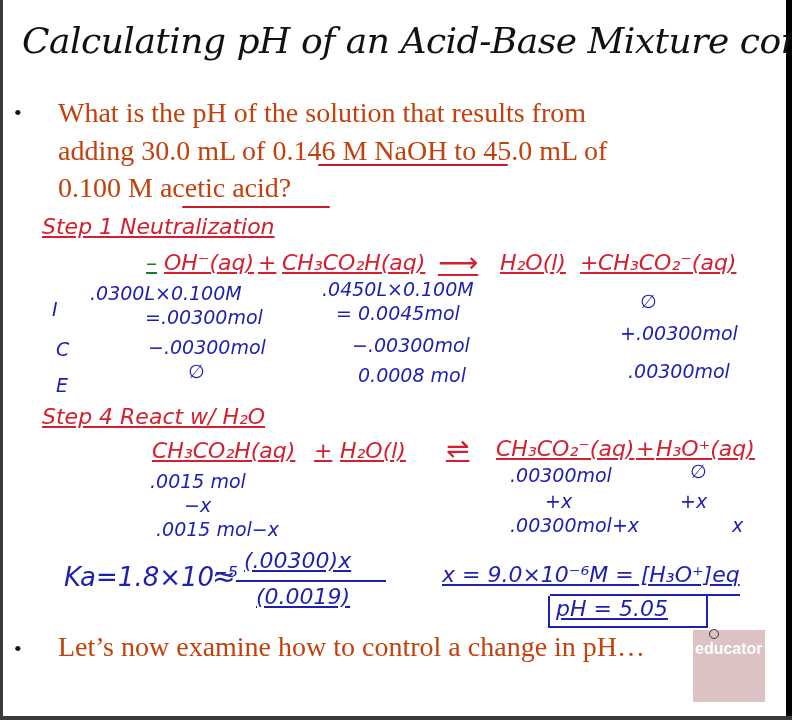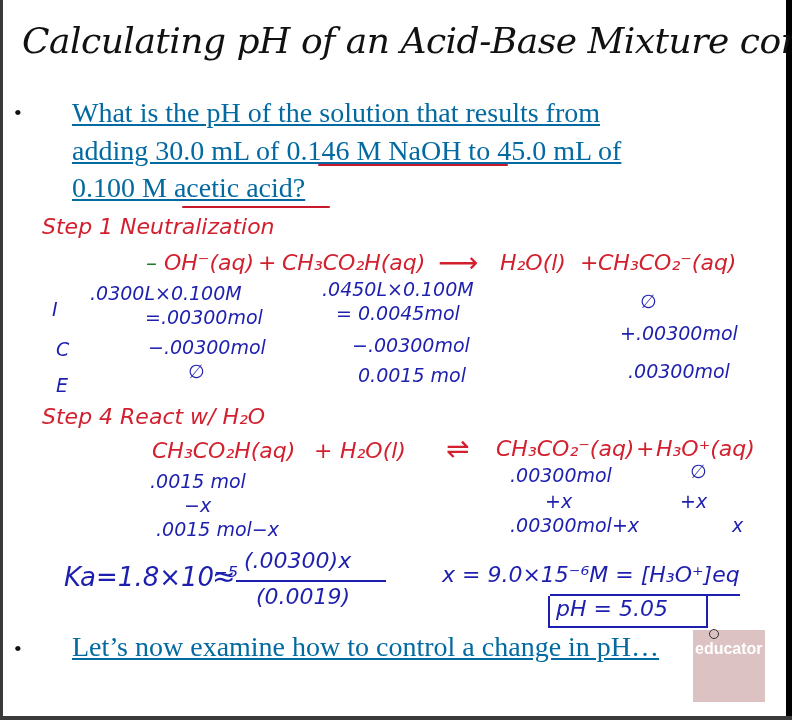--- a/index.html
+++ b/index.html
@@ -14,31 +14,30 @@
 
     .slide-title {
       position: absolute; left: 22px; top: 20px; white-space: nowrap;
       font-family: "DejaVu Serif", serif; font-style: italic;
       font-size: 36px; color: #111; letter-spacing: -0.5px;
     }
     .bullet {
       position: absolute; left: 14px; font-size: 22px; color: #111;
     }
     .bullet-text {
-      position: absolute; left: 72px; font-size: 28px; line-height: 35px; color: #0369a1;
+      position: absolute; left: 58px; font-size: 28px; line-height: 35px; color: #c2410c;
       white-space: nowrap;
-      text-decoration: underline;
     }
     .underline-red { position: absolute; height: 2px; background: #c8182b; border-radius: 2px; }
 
     .hw { position: absolute; white-space: nowrap; font-family: "DejaVu Sans", sans-serif; font-style: italic; }
     .red { color: #d2202f; }
     .blue { color: #1d1fae; }
     .green { color: #1c7a2a; }
-    .sz-l { font-size: 22px; }
+    .sz-l { font-size: 22px; text-decoration: underline; }
     .sz-m { font-size: 19px; }
     .frac-line { position: absolute; height: 2px; background: #1d1fae; }
     .ph-box {
       position: absolute; left: 548px; top: 596px; width: 156px; height: 30px;
       border-left: 2px solid #1d1fae; border-right: 2px solid #1d1fae; border-bottom: 2px solid #1d1fae;
     }
     .ph-line-top { position: absolute; left: 550px; top: 594px; width: 190px; height: 2px; background: #1d1fae; }
     .watermark {
       position: absolute; left: 693px; top: 630px; width: 72px; height: 72px;
       background: #dcc2c2; color: #ffffff;
@@ -78,21 +77,21 @@
 <div class="hw blue sz-m" style="left:56px; top:374px">E</div>
 
 <div class="hw blue sz-m" style="left:90px; top:282px">.0300L×0.100M</div>
 <div class="hw blue sz-m" style="left:145px; top:306px">=.00300mol</div>
 <div class="hw blue sz-m" style="left:148px; top:336px">−.00300mol</div>
 <div class="hw blue sz-m" style="left:188px; top:360px">∅</div>
 
 <div class="hw blue sz-m" style="left:322px; top:278px">.0450L×0.100M</div>
 <div class="hw blue sz-m" style="left:336px; top:302px">= 0.0045mol</div>
 <div class="hw blue sz-m" style="left:352px; top:334px">−.00300mol</div>
-<div class="hw blue sz-m" style="left:358px; top:364px">0.0015 mol</div>
+<div class="hw blue sz-m" style="left:358px; top:364px">0.0008 mol</div>
 
 <div class="hw blue sz-m" style="left:640px; top:290px">∅</div>
 <div class="hw blue sz-m" style="left:620px; top:322px">+.00300mol</div>
 <div class="hw blue sz-m" style="left:628px; top:360px">.00300mol</div>
 
 <div class="hw red sz-l" style="left:42px; top:404px">Step 4 React w/ H₂O</div>
 <div class="hw red sz-l" style="left:152px; top:438px">CH₃CO₂H(aq)</div>
 <div class="hw red sz-l" style="left:314px; top:438px">+</div>
 <div class="hw red sz-l" style="left:340px; top:438px">H₂O(l)</div>
 <div class="hw red sz-l" style="left:446px; top:432px; font-size:28px">⇌</div>
@@ -111,21 +110,21 @@
 <div class="hw blue sz-m" style="left:690px; top:460px">∅</div>
 <div class="hw blue sz-m" style="left:680px; top:490px">+x</div>
 <div class="hw blue sz-m" style="left:732px; top:514px">x</div>
 
 <div class="hw blue" style="left:64px; top:562px; font-size:26px">Ka=1.8×10⁻⁵</div>
 <div class="hw blue" style="left:212px; top:560px; font-size:28px">≈</div>
 <div class="hw blue sz-l" style="left:244px; top:548px">(.00300)x</div>
 <div class="frac-line" style="left:236px; top:580px; width:150px"></div>
 <div class="hw blue sz-l" style="left:256px; top:584px">(0.0019)</div>
 
-<div class="hw blue sz-l" style="left:442px; top:562px">x = 9.0×15⁻⁶M = [H₃O⁺]eq</div>
+<div class="hw blue sz-l" style="left:442px; top:562px">x = 9.0×10⁻⁶M = [H₃O⁺]eq</div>
 <div class="ph-line-top"></div>
 <div class="ph-box"></div>
 <div class="hw blue sz-l" style="left:556px; top:596px">pH = 5.05</div>
 
 <div class="bullet" style="top:636px">•</div>
 <div class="bullet-text" style="top:629px">Let’s now examine how to control a change in pH…</div>
 
 <div class="watermark">
   <span>educator</span>
 </div>

